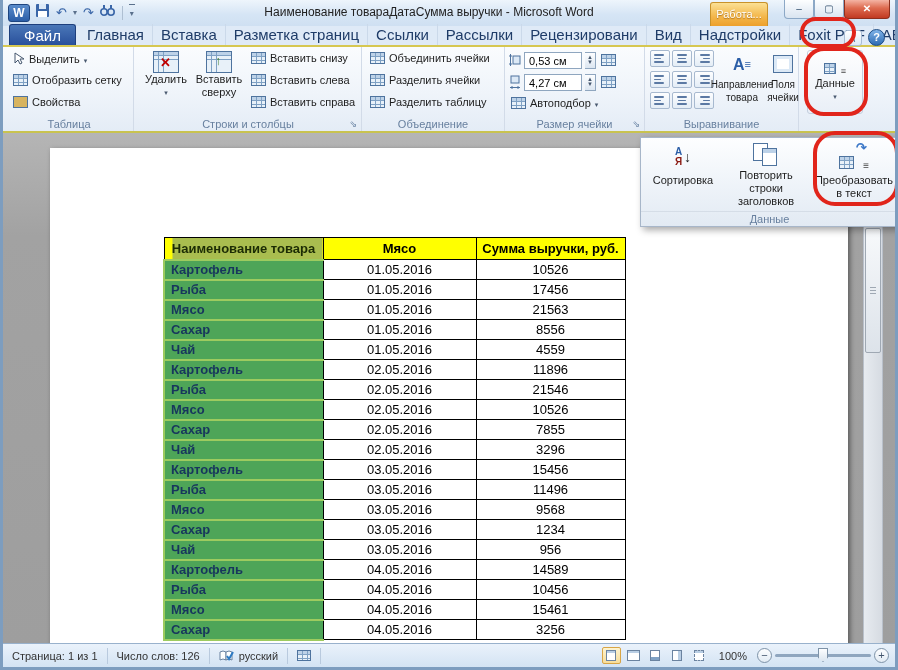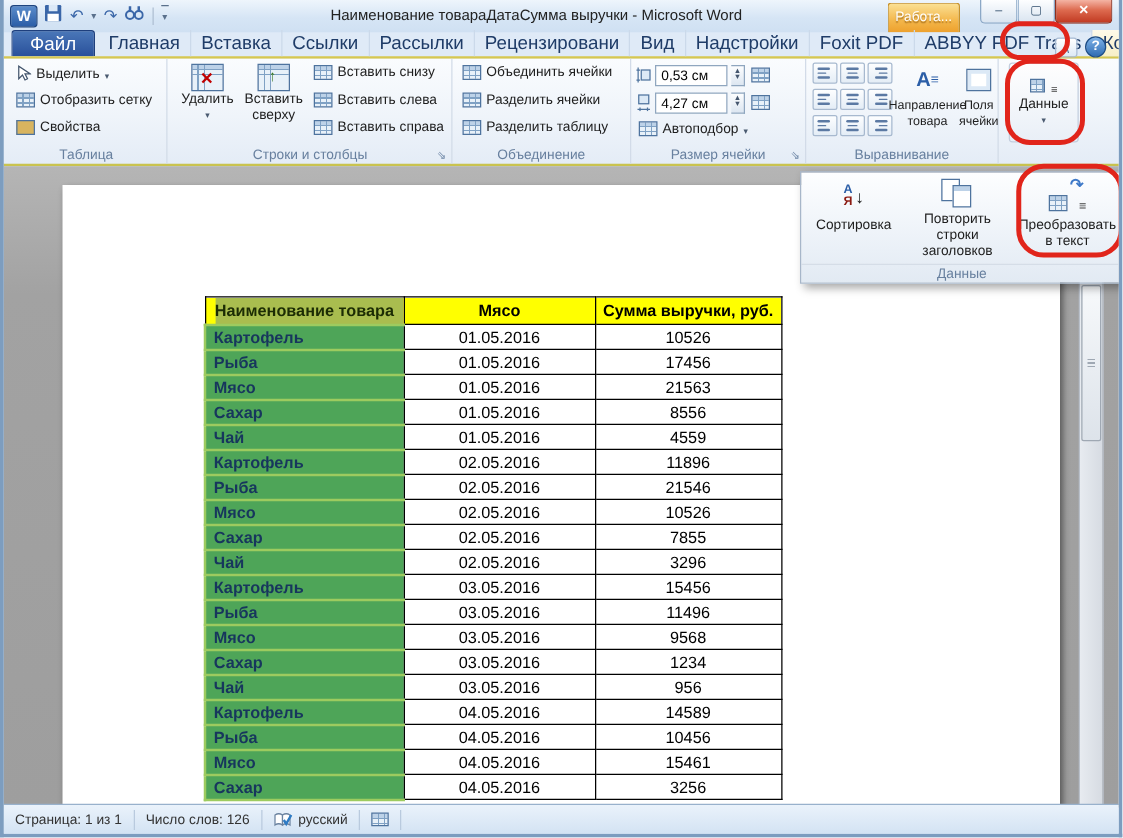--- a/index.html
+++ b/index.html
@@ -216,20 +216,21 @@
       <div class="wbtn">–</div>
       <div class="wbtn">▢</div>
       <div class="wbtn close">✕</div>
     </div>
   </div>
 
   <div class="tabrow">
     <span class="tab file">Файл</span>
     <span class="tab">Главная</span>
     <span class="tab">Вставка</span>
+    <span class="tab">Разметка страниц</span>
     <span class="tab">Ссылки</span>
     <span class="tab">Рассылки</span>
     <span class="tab">Рецензировани</span>
     <span class="tab">Вид</span>
     <span class="tab">Надстройки</span>
     <span class="tab">Foxit PDF</span>
     <span class="tab">ABBYY PDF Trans</span>
     <span class="tab ctx">Конструктор</span>
 
   </div>
@@ -583,19 +584,42 @@
       <svg width="15" height="13" viewBox="0 0 15 13">
           <path d="M1 3 Q4 1 7 3 L7 11 Q4 9 1 11 Z" fill="#fff" stroke="#6b83a0"></path>
           <path d="M13 3 Q10 1 7 3 L7 11 Q10 9 13 11 Z" fill="#fff" stroke="#6b83a0"></path>
           <path d="M8 7 L10 10 L14 3" stroke="#2e7bc4" stroke-width="2" fill="none"></path>
         </svg>
       <span>русский</span>
     </span>
     <span class="sb-item">
       <span class="gico" style="width:14px; height:11px;"></span>
     </span>
+    <div class="sb-right">
+      <span class="vbtn active">
+          <span class="mini-page"></span>
+        </span>
+      <span class="vbtn">
+          <span class="mini-page" style="width:13px;"></span>
+        </span>
+      <span class="vbtn">
+          <span class="mini-page" style="box-shadow:inset 0 -3px 0 #7fa1c4;"></span>
+        </span>
+      <span class="vbtn">
+          <span class="mini-page" style="box-shadow:inset -3px 0 0 #b9cee4;"></span>
+        </span>
+      <span class="vbtn">
+          <span class="mini-page" style="border-style:dashed;"></span>
+        </span>
+      <span class="zoom-label">100%</span>
+      <span class="zbtn">−</span>
+      <span class="ztrack">
+          <span class="zthumb"></span>
+        </span>
+      <span class="zbtn">+</span>
+    </div>
   </div>
 
   <div class="red-circle" id="rc-layout-tab"></div>
   <div class="red-circle" id="rc-data-btn"></div>
   <div class="red-circle" id="rc-convert"></div>
 
 </div>
 
 </body></html>

